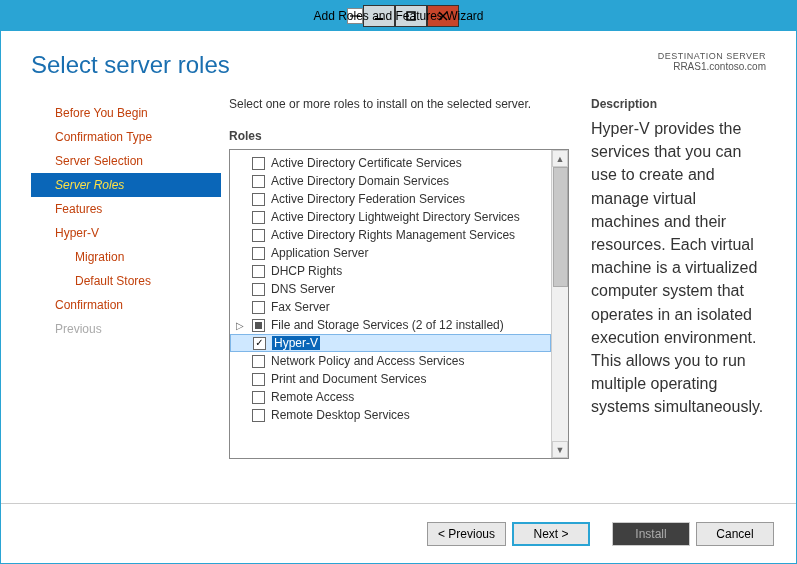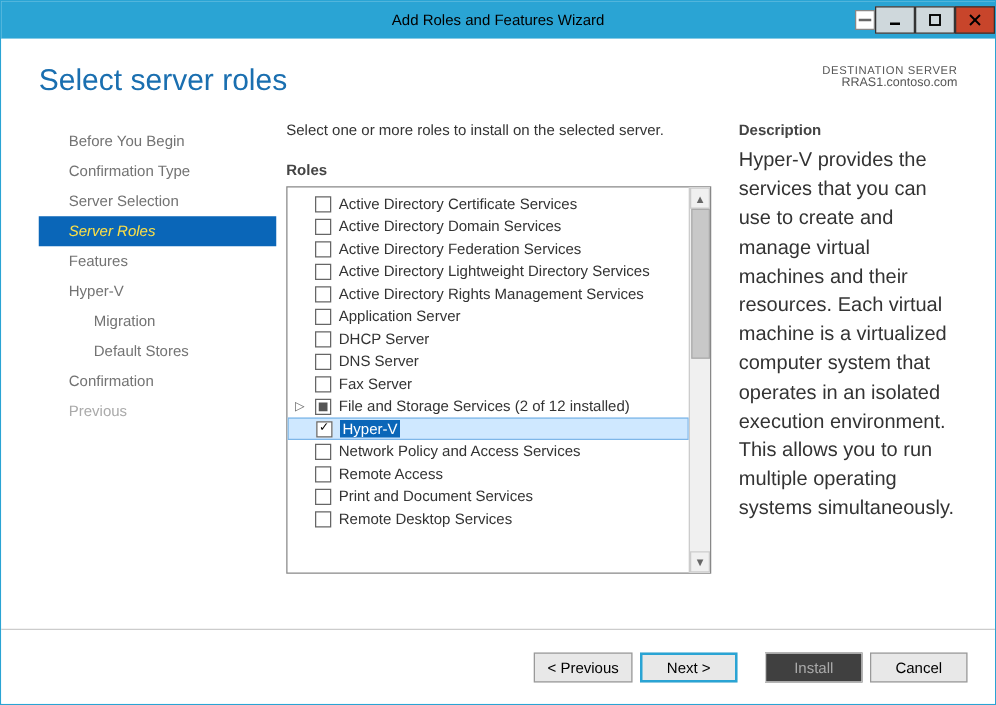--- a/index.html
+++ b/index.html
@@ -1,40 +1,40 @@
 <!DOCTYPE html>
 <html><head>
 <meta charset="utf-8">
 <style>
   * { box-sizing: border-box; margin: 0; padding: 0; font-family: "Segoe UI", Tahoma, sans-serif; }
   body { background: #fff; width: 797px; height: 564px; overflow: hidden; }
 
   .window { width: 797px; height: 564px; border: 1px solid #2aa4d4; background: #fff; display: flex; flex-direction: column; }
 
-  .titlebar { height: 30px; background: #2aa4d4; display: flex; align-items: center; justify-content: flex-end; padding-left: 8px; }
+  .titlebar { height: 30px; background: #2aa4d4; display: flex; align-items: center; justify-content: center; padding-left: 8px; }
   .titlebar-left { display: flex; align-items: center; gap: 6px; }
   .titlebar-icon { width: 16px; height: 16px; background: #fff; border: 1px solid #888; position: relative; }
   .titlebar-icon::after { content: ""; position: absolute; left: 2px; right: 2px; top: 6px; height: 2px; background: #666; }
   .titlebar-title { color: #000; font-size: 12px; position: absolute; left: 50%; transform: translateX(-50%); }
   .titlebar-buttons { display: flex; }
   .titlebar-btn { width: 32px; height: 22px; border: 1px solid #333; display: flex; align-items: center; justify-content: center; font-size: 12px; background: #cfd8dc; margin-top: 0; }
   .titlebar-btn.close { background: #c8452b; color: #000; }
   .titlebar-btn svg { width: 12px; height: 12px; }
 
   .content { flex: 1; background: #fff; padding: 20px 30px 0 30px; display: flex; flex-direction: column; }
 
   .header-row { display: flex; justify-content: space-between; align-items: flex-start; margin-bottom: 18px; }
   .page-heading { color: #1a6fb0; font-size: 24px; font-weight: 300; }
   .dest { text-align: right; font-size: 10px; color: #555; }
   .dest-label { font-size: 9px; letter-spacing: 0.5px; }
 
   .main-row { display: flex; flex: 1; min-height: 0; }
 
   .sidebar { width: 190px; padding-top: 4px; }
-  .sidebar-item { font-size: 12px; color: #737373; padding: 5px 0 5px 24px; cursor: pointer; white-space: nowrap; }
+  .sidebar-item { font-size: 12px; color: #c2410c; padding: 5px 0 5px 24px; cursor: pointer; white-space: nowrap; }
   .sidebar-item.sub { padding-left: 44px; }
   .sidebar-item.selected { background: #0a66b8; color: #fde047; font-style: italic; }
   .sidebar-item.disabled { color: #aaa; cursor: default; }
 
   .center { flex: 1; display: flex; gap: 22px; padding-left: 8px; }
   .roles-col { width: 340px; display: flex; flex-direction: column; }
   .instruction { font-size: 12px; color: #333; margin-bottom: 18px; }
   .section-label { font-size: 12px; font-weight: bold; color: #444; margin-bottom: 6px; }
   .roles-box { border: 1px solid #888; height: 310px; display: flex; }
   .roles-list { flex: 1; overflow: hidden; padding: 4px 0; }
@@ -138,21 +138,21 @@
                 <div class="role-row">
                   <span class="chk"></span>
                   <span class="role-label">Active Directory Rights Management Services</span>
                 </div>
                 <div class="role-row">
                   <span class="chk"></span>
                   <span class="role-label">Application Server</span>
                 </div>
                 <div class="role-row">
                   <span class="chk"></span>
-                  <span class="role-label">DHCP Server</span>
+                  <span class="role-label">DHCP Rights</span>
                 </div>
                 <div class="role-row">
                   <span class="chk"></span>
                   <span class="role-label">DNS Server</span>
                 </div>
                 <div class="role-row">
                   <span class="chk"></span>
                   <span class="role-label">Fax Server</span>
                 </div>
                 <div class="role-row">
@@ -163,25 +163,25 @@
                 <div class="role-row selected">
                   <span class="chk checked"></span>
                   <span class="role-label">Hyper-V</span>
                 </div>
                 <div class="role-row">
                   <span class="chk"></span>
                   <span class="role-label">Network Policy and Access Services</span>
                 </div>
                 <div class="role-row">
                   <span class="chk"></span>
+                  <span class="role-label">Print and Document Services</span>
+                </div>
+                <div class="role-row">
+                  <span class="chk"></span>
                   <span class="role-label">Remote Access</span>
-                </div>
-                <div class="role-row">
-                  <span class="chk"></span>
-                  <span class="role-label">Print and Document Services</span>
                 </div>
                 <div class="role-row">
                   <span class="chk"></span>
                   <span class="role-label">Remote Desktop Services</span>
                 </div>
               </div>
             <div class="scrollbar">
               <div class="scroll-arrow">▲</div>
               <div class="scroll-track">
                 <div class="scroll-thumb"></div>

